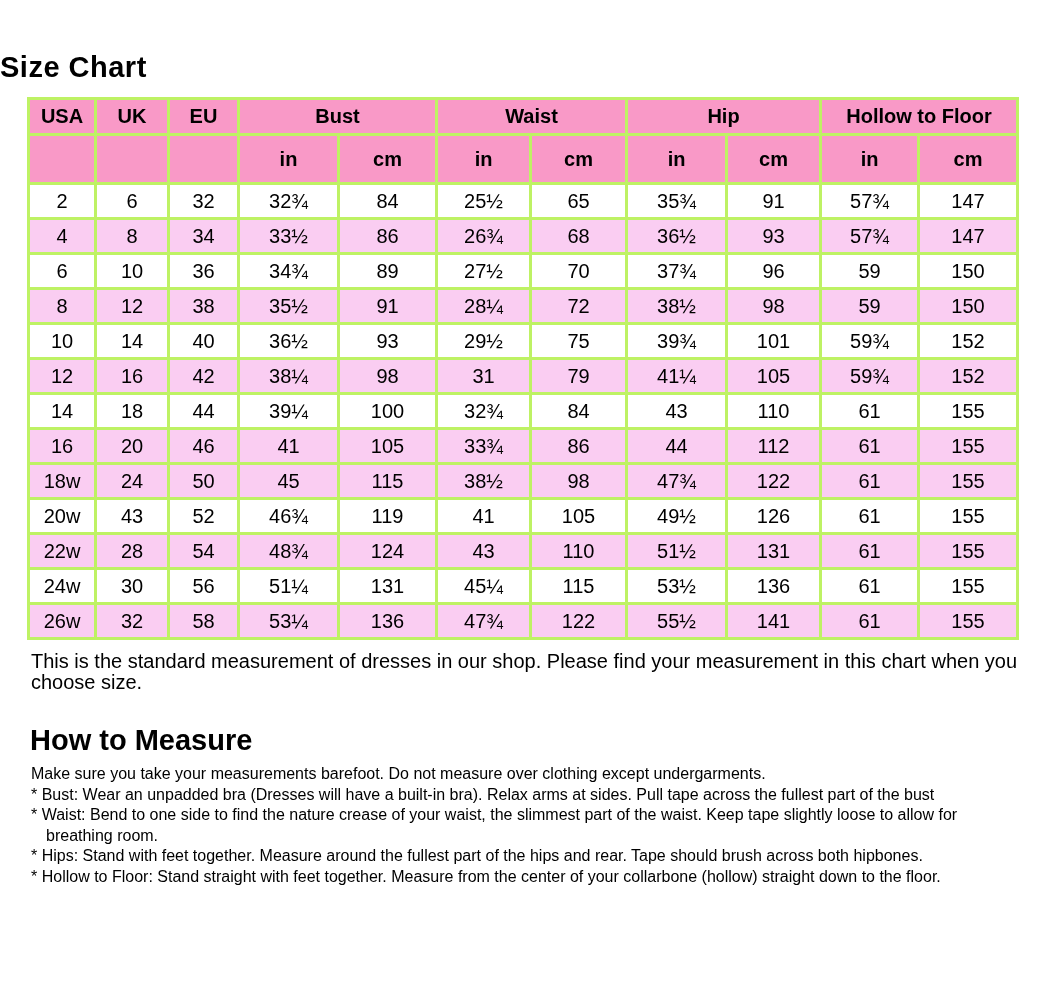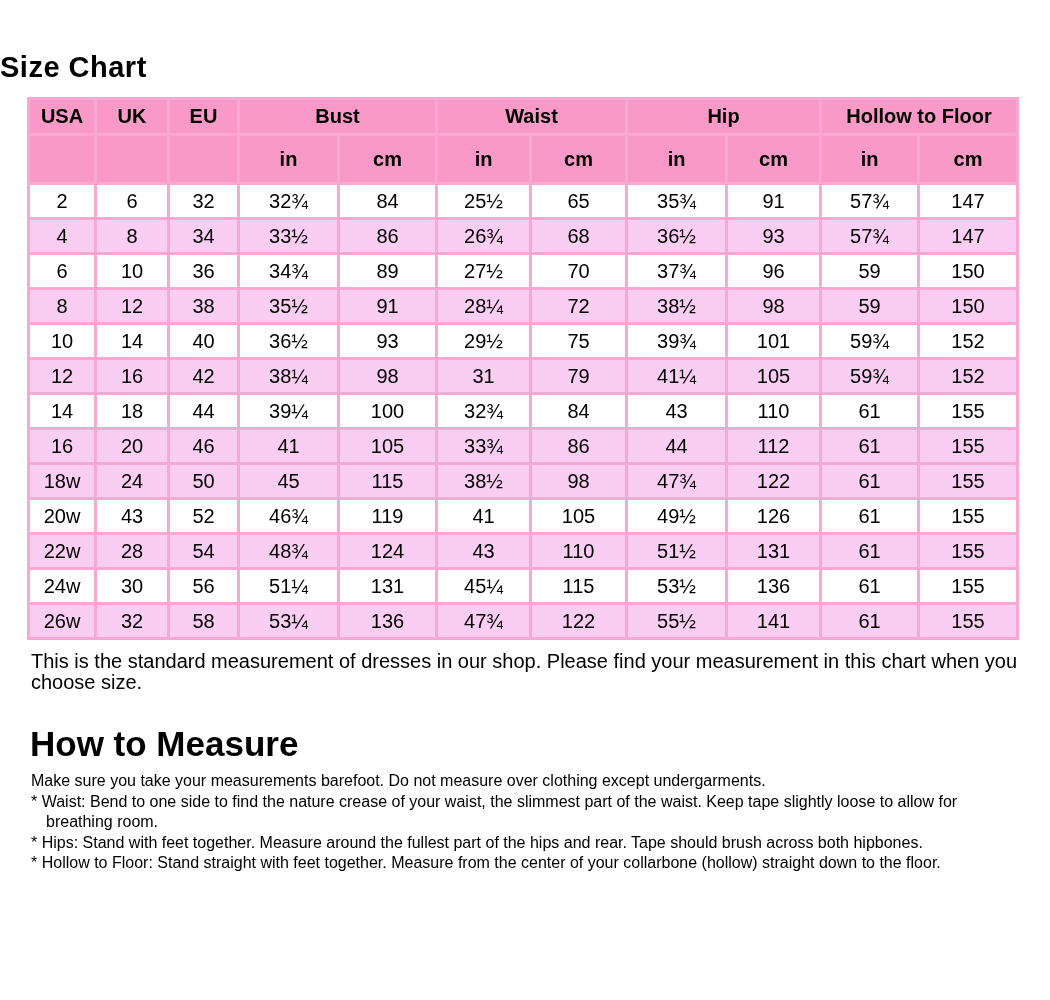--- a/index.html
+++ b/index.html
@@ -22,21 +22,21 @@
     font-weight: bold;
     letter-spacing: 0.5px;
   }
 
   table.size-table {
     table-layout: fixed;
     width: 992px;
     margin-left: 27px;
     border-collapse: separate;
     border-spacing: 3px;
-    background: #f9a8d4;
+    background: #bef264;
   }
   table.size-table th,
   table.size-table td {
     text-align: center;
     vertical-align: middle;
     font-size: 20px;
     padding: 0;
     overflow: hidden;
     white-space: nowrap;
   }
@@ -47,21 +47,21 @@
   tbody tr.alt td { background: #FACDF2; }
 
   .note {
     margin: 11px 0 0 31px;
     font-size: 20px;
     line-height: 21px;
   }
 
   .how-heading {
     margin: 31px 0 7px 30px;
-    font-size: 35px;
+    font-size: 29px;
     font-weight: bold;
   }
 
   .measure {
     margin: 0 0 0 31px;
     font-size: 16px;
     line-height: 20.5px;
   }
   .measure .indent { padding-left: 15px; }
 </style>
@@ -284,19 +284,20 @@
   </table>
 
   <div class="note">
     <div>This is the standard measurement of dresses in our shop. Please find your measurement in this chart when you choose size.</div>
   </div>
 
   <h2 class="how-heading">How to Measure</h2>
 
   <div class="measure">
     <div>Make sure you take your measurements barefoot. Do not measure over clothing except undergarments.</div>
+    <div>* Bust: Wear an unpadded bra (Dresses will have a built-in bra). Relax arms at sides. Pull tape across the fullest part of the bust</div>
     <div>* Waist: Bend to one side to find the nature crease of your waist, the slimmest part of the waist. Keep tape slightly loose to allow for</div>
     <div class="indent">breathing room.</div>
     <div>* Hips: Stand with feet together. Measure around the fullest part of the hips and rear. Tape should brush across both hipbones.</div>
     <div>* Hollow to Floor: Stand straight with feet together. Measure from the center of your collarbone (hollow) straight down to the floor.</div>
   </div>
 
 </div>
 
 </body></html>

